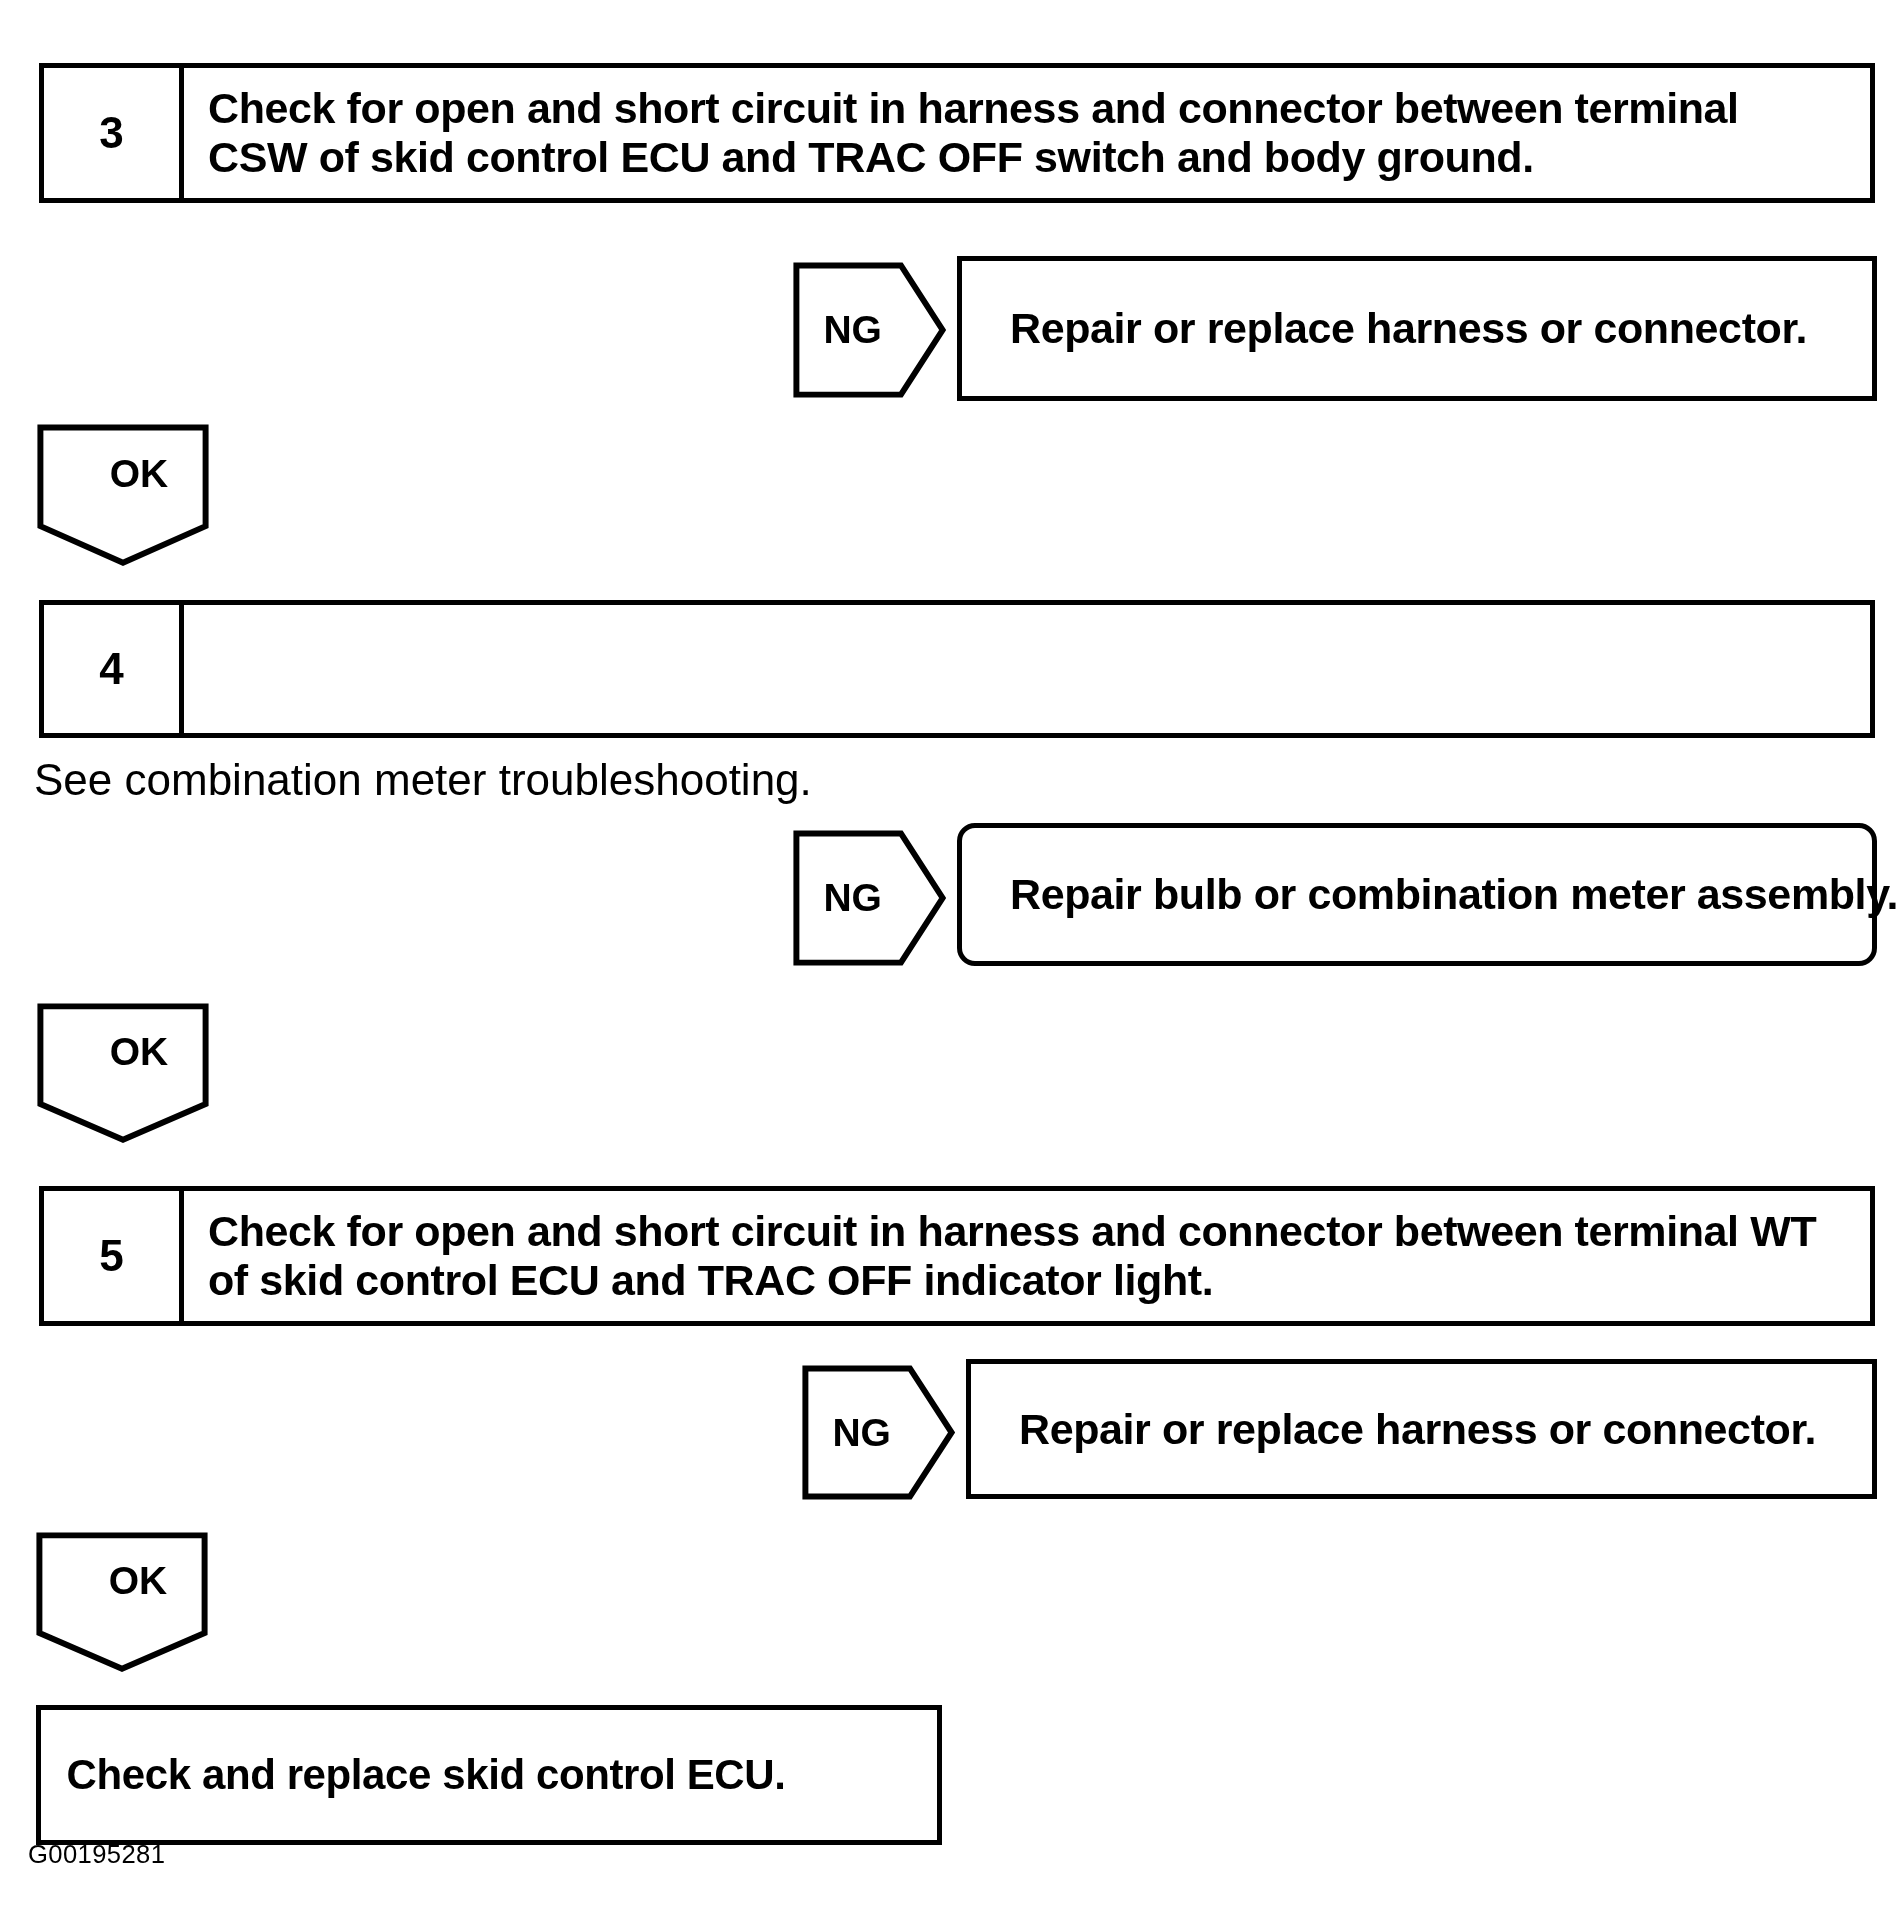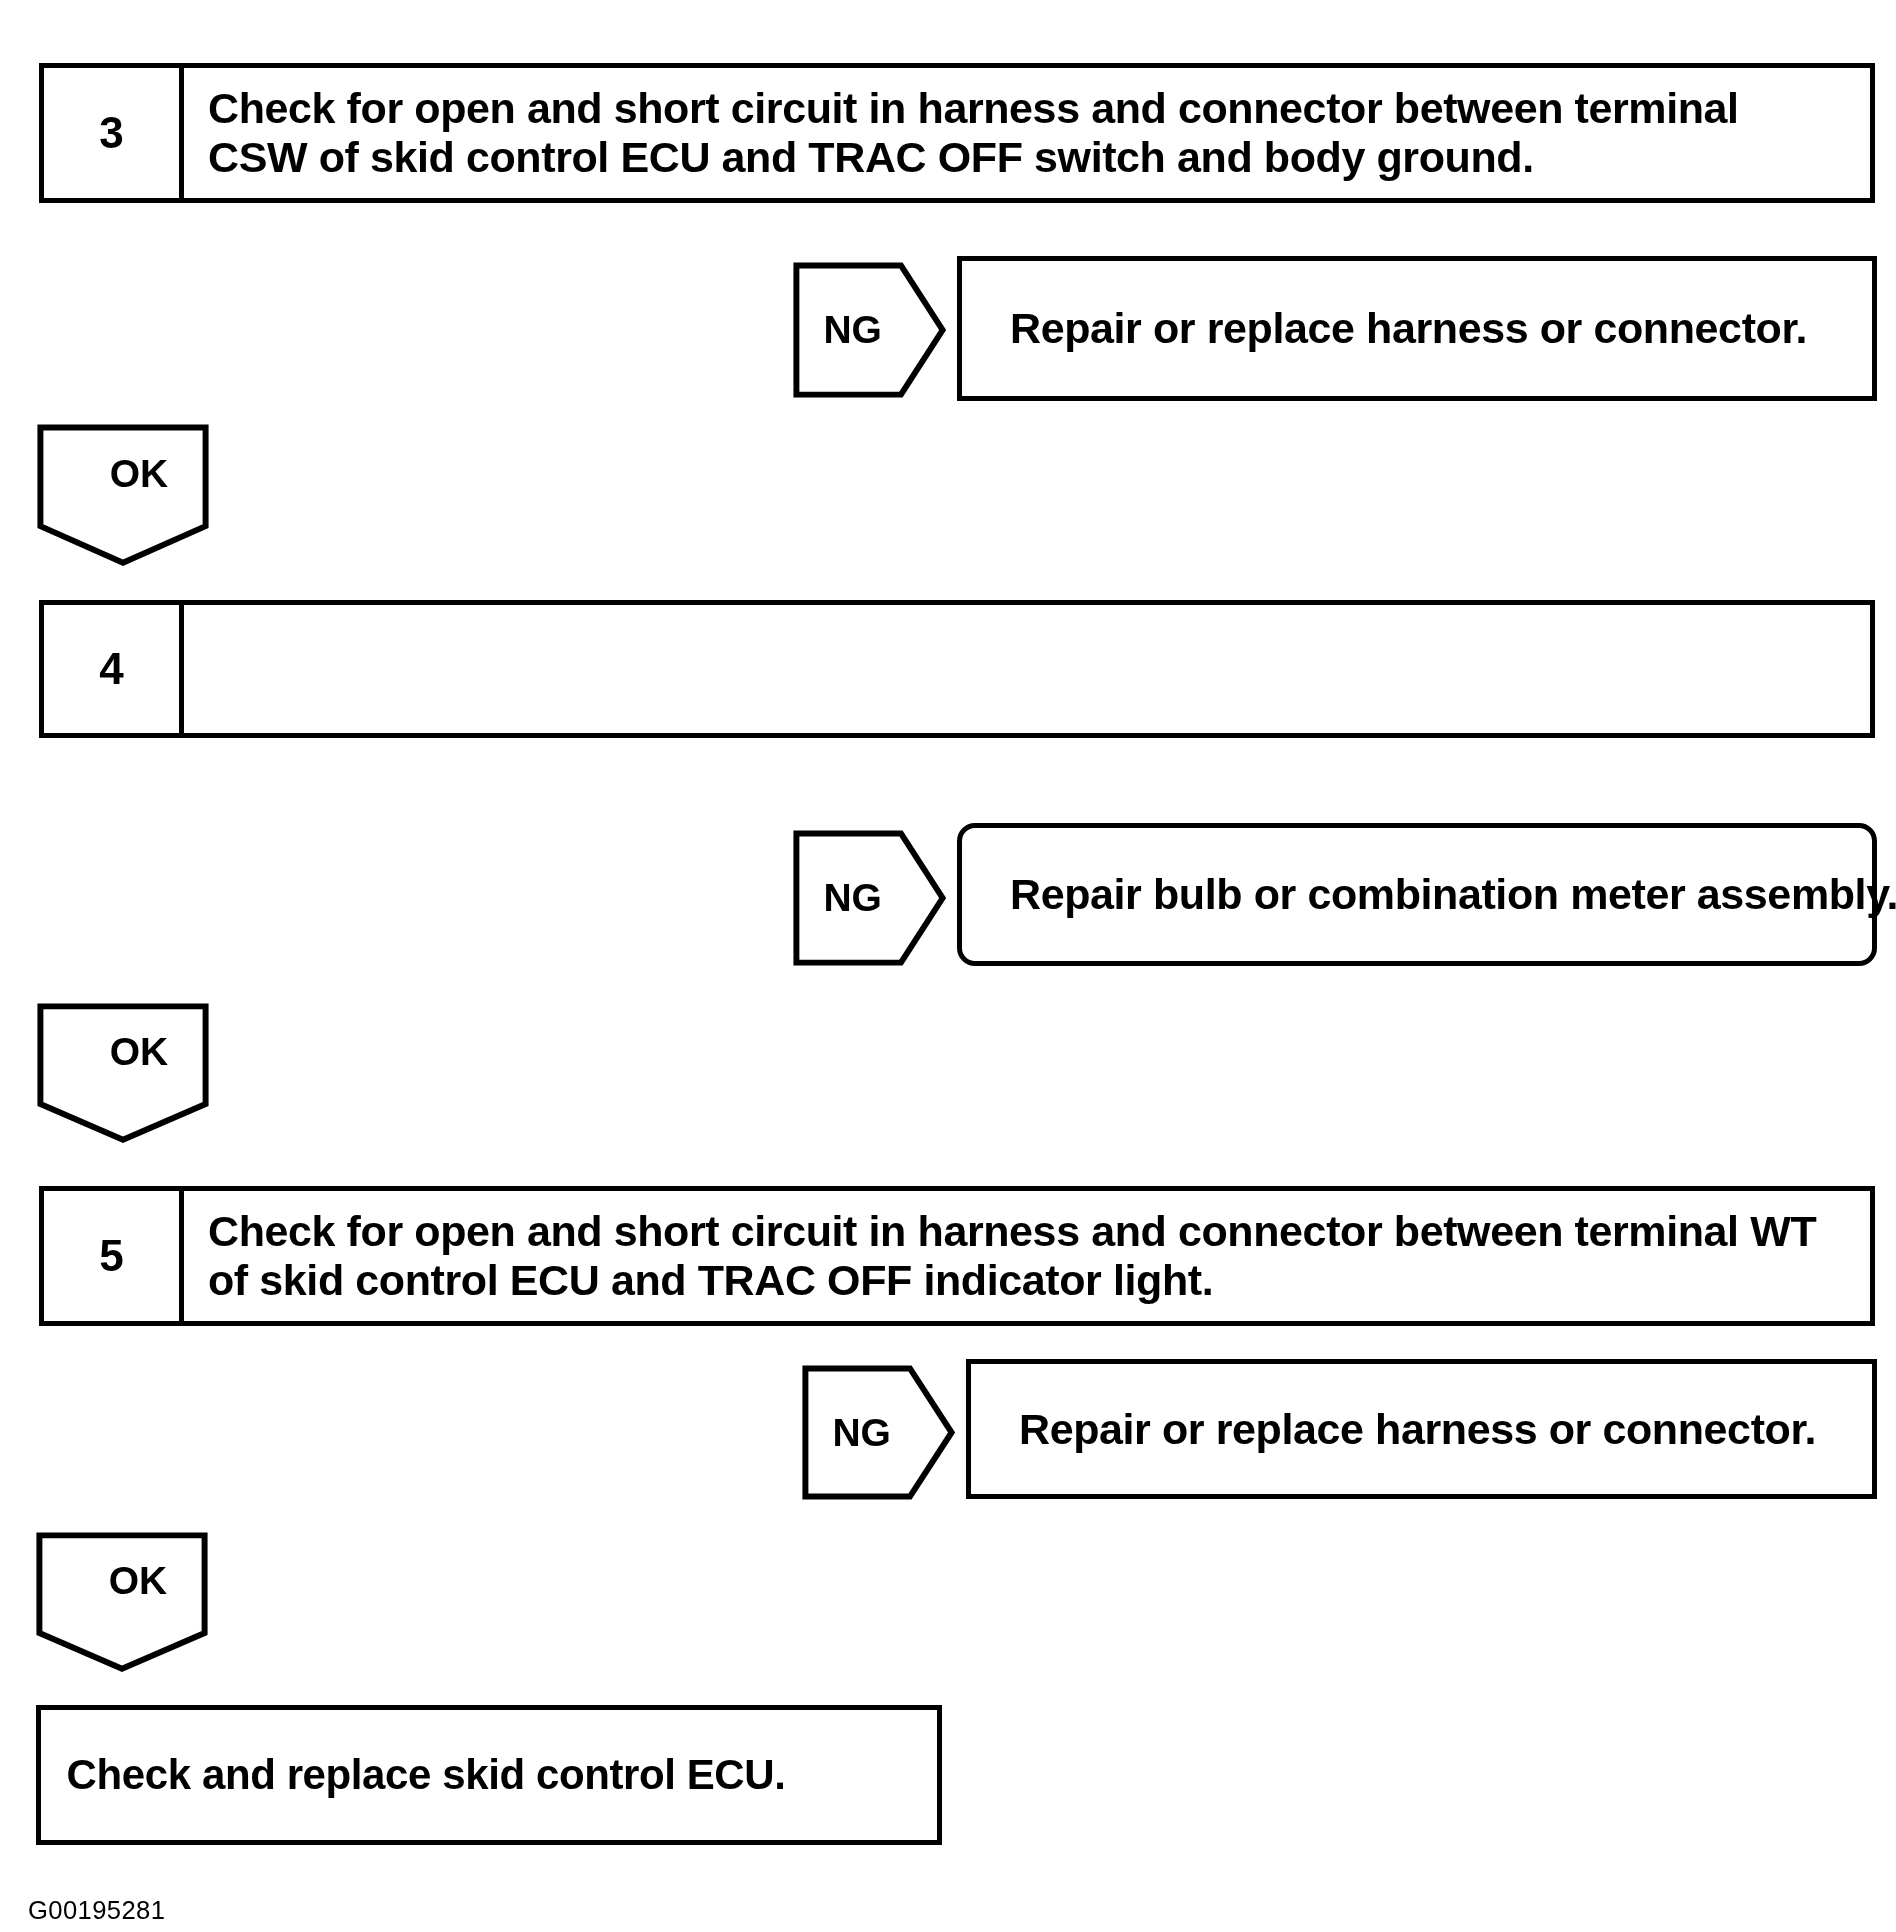--- a/index.html
+++ b/index.html
@@ -145,20 +145,21 @@
     <svg viewBox="0 0 202 168" preserveAspectRatio="none">
       <polygon points="4,4 198,4 198,120 101,163 4,120" fill="#ffffff" stroke="#000000" stroke-width="7"></polygon>
     </svg>
     <div class="ok-label-wrap">OK</div>
   </div>
 
   <div class="abs step-box" style="left:39px; top:600px; width:1836px; height:138px;">
     <div class="step-num">4</div>
   </div>
 
+  <div class="abs note-text" style="left:34px; top:755px;">See combination meter troubleshooting.</div>
 
   <div class="abs ng-shape" style="left:793px; top:830px; width:153px; height:136px;">
     <svg viewBox="0 0 180 160" preserveAspectRatio="none">
       <polygon points="4,4 127,4 176,80 127,156 4,156" fill="#ffffff" stroke="#000000" stroke-width="7"></polygon>
     </svg>
     <div class="ng-label-wrap">NG</div>
   </div>
   <div class="abs result-box" style="left:957px; top:823px; width:920px; height:143px;border-radius:18px;">
     <span>Repair bulb or combination meter assembly.</span>
   </div>
@@ -192,16 +193,16 @@
     <svg viewBox="0 0 202 166" preserveAspectRatio="none">
       <polygon points="4,4 198,4 198,119 101,161 4,119" fill="#ffffff" stroke="#000000" stroke-width="7"></polygon>
     </svg>
     <div class="ok-label-wrap">OK</div>
   </div>
 
   <div class="abs final-box" style="left:36px; top:1705px; width:906px; height:140px;">
     <span>Check and replace skid control ECU.</span>
   </div>
 
-  <div class="abs figure-code" style="left:28px; top:1896px;text-align:right;">G00195281</div>
+  <div class="abs figure-code" style="left:28px; top:1840px;text-align:right;">G00195281</div>
 
 </div>
 
 
 </body></html>

